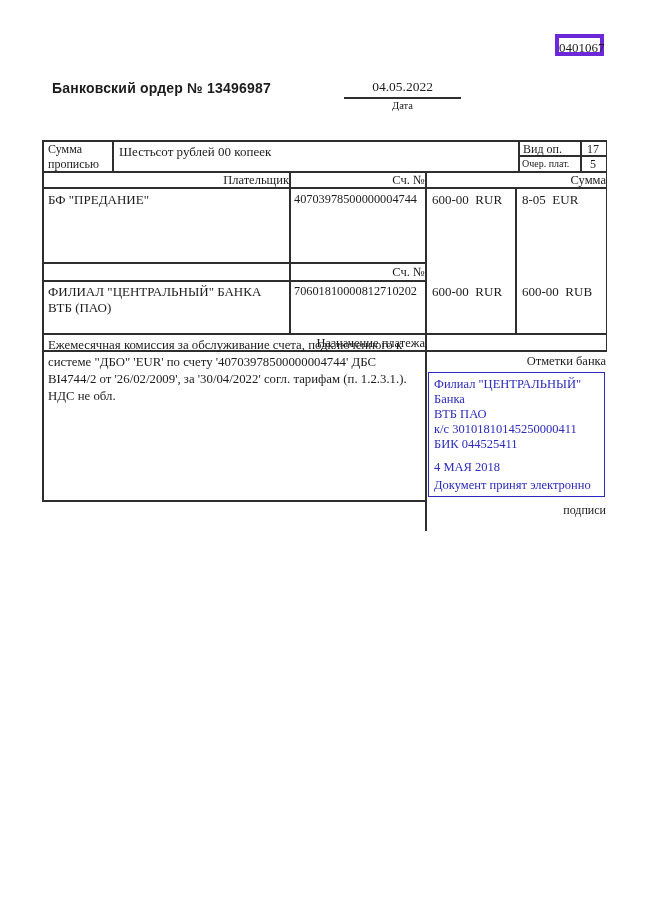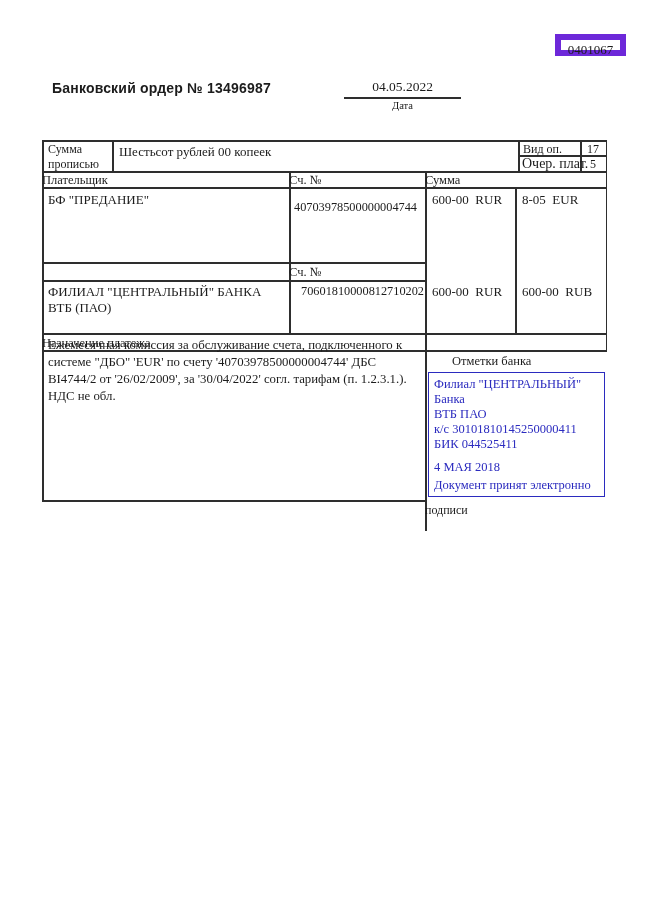--- a/index.html
+++ b/index.html
@@ -12,38 +12,38 @@
     background: #ffffff;
     font-family: "Liberation Serif", serif;
     color: #1c1c1c;
     overflow: hidden;
   }
   .abs { position: absolute; }
   .hline { position: absolute; height: 2px; background: #2e2e2e; }
   .vline { position: absolute; width: 1.5px; background: #2e2e2e; }
   .form-code-box {
     position: absolute;
-    left: 555px; top: 34px; width: 71px; height: 22px;
-    border: 6px solid #6d28d9;
+    left: 555px; top: 34px; width: 49px; height: 22px;
+    border: 4px solid #6d28d9;
     font-size: 13px; text-align: center; line-height: 19px;
   }
   .doc-title {
     position: absolute; left: 52px; top: 80px;
     font-family: "Liberation Sans", sans-serif;
     font-weight: bold; font-size: 14px; letter-spacing: 0.2px;
   }
   .date-value { position: absolute; left: 345px; top: 79px; width: 115px; text-align: center; font-size: 13.5px; }
   .date-underline { position: absolute; left: 344px; top: 97px; width: 117px; height: 1.5px; background: #2e2e2e; }
   .date-label { position: absolute; left: 345px; top: 100px; width: 115px; text-align: center; font-size: 10.5px; }
 
   .cell-label { font-size: 12px; line-height: 14.5px; }
-  .hdr { position: absolute; text-align: left; font-size: 12.5px; line-height: 15px; }
+  .hdr { position: absolute; text-align: right; font-size: 12.5px; line-height: 15px; }
   .val { font-size: 13px; line-height: 16px; }
   .amt { white-space: pre; }
-  .small { font-size: 14px; }
+  .small { font-size: 10px; }
 
   .purpose-text {
     position: absolute; left: 48px; top: 337px; width: 372px;
     font-size: 12.8px; line-height: 17px;
   }
   .stamp {
     position: absolute; left: 428px; top: 372px; width: 177px; height: 125px;
     border: 1.5px solid #2b2bbf;
     color: #2b2bbf;
     font-size: 12.5px; line-height: 15px;
@@ -91,28 +91,28 @@
   <div class="abs cell-label" style="left:523px; top:142px;">Вид оп.</div>
   <div class="abs cell-label" style="left:580px; top:142px; width:26px; text-align:center;">17</div>
   <div class="abs cell-label small" style="left:522px; top:157px;">Очер. плат.</div>
   <div class="abs cell-label" style="left:580px; top:157px; width:26px; text-align:center;">5</div>
 
   <div class="hdr" style="left:42px; top:173px; width:247px;">Плательщик</div>
   <div class="hdr" style="left:289px; top:173px; width:136px;">Сч. №</div>
   <div class="hdr" style="left:425px; top:173px; width:181px;">Сумма</div>
 
   <div class="abs val" style="left:48px; top:192px; width:235px;">БФ "ПРЕДАНИЕ"</div>
-  <div class="abs" style="left:294px; top:192px; width:130px; font-size:12.3px;margin-top:8px;">40703978500000004744</div>
+  <div class="abs" style="left:294px; top:192px; width:130px; font-size:12.3px;">40703978500000004744</div>
   <div class="abs val amt" style="left:432px; top:192px;">600-00  RUR</div>
   <div class="abs val amt" style="left:522px; top:192px;">8-05  EUR</div>
 
   <div class="hdr" style="left:289px; top:265px; width:136px;">Сч. №</div>
 
   <div class="abs val" style="left:48px; top:284px; width:228px;">ФИЛИАЛ "ЦЕНТРАЛЬНЫЙ" БАНКА ВТБ (ПАО)</div>
-  <div class="abs" style="left:294px; top:284px; width:130px; font-size:12.3px;text-align:right;">70601810000812710202</div>
+  <div class="abs" style="left:294px; top:284px; width:130px; font-size:12.3px;">70601810000812710202</div>
   <div class="abs val amt" style="left:432px; top:284px;">600-00  RUR</div>
   <div class="abs val amt" style="left:522px; top:284px;">600-00  RUB</div>
 
   <div class="hdr" style="left:42px; top:336px; width:383px;">Назначение платежа</div>
   <div class="purpose-text">Ежемесячная комиссия за обслуживание счета, подключенного к системе "ДБО" 'EUR' по счету '40703978500000004744' ДБС BI4744/2 от '26/02/2009', за '30/04/2022' согл. тарифам (п. 1.2.3.1.). НДС не обл.</div>
 
   <div class="hdr" style="left:425px; top:354px; width:181px;padding-left:27px;">Отметки банка</div>
 
   <div class="stamp" style="color: rgb(43, 43, 191); border-color: rgb(43, 43, 191);">
     <div>Филиал "ЦЕНТРАЛЬНЫЙ" Банка</div>

